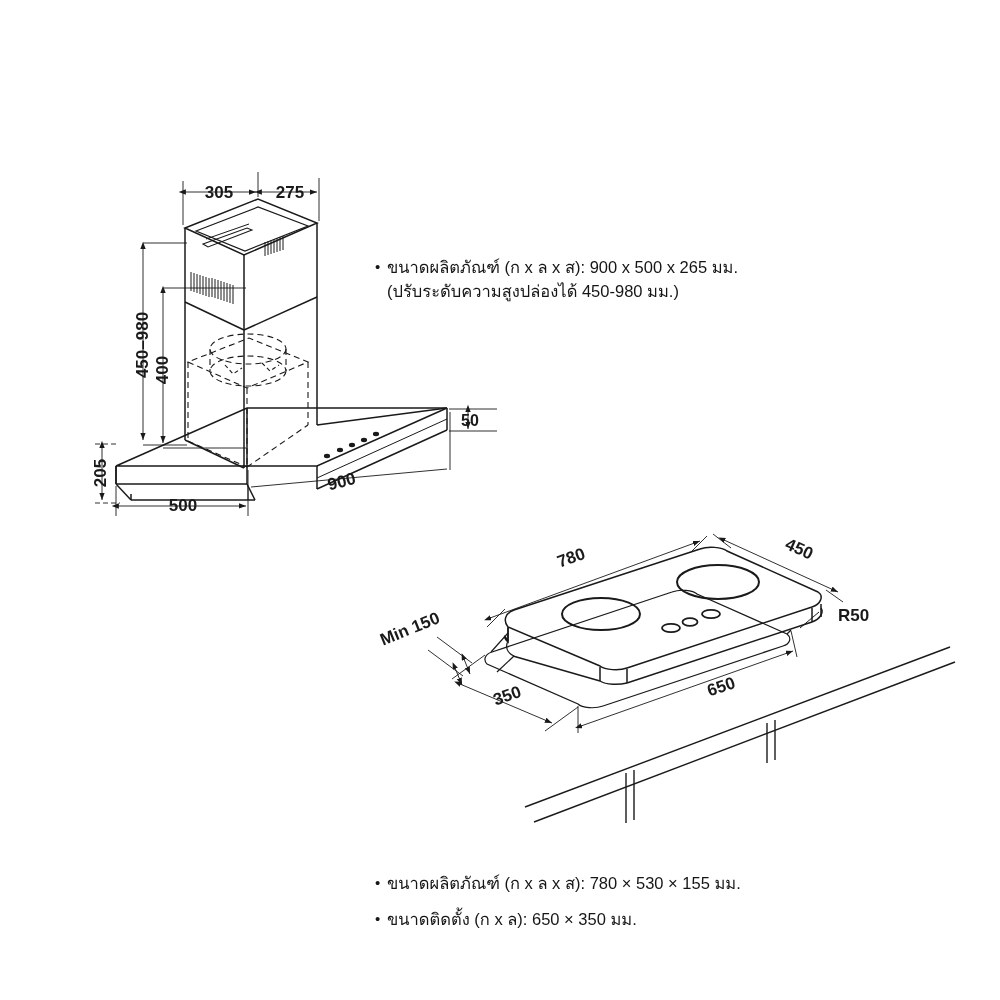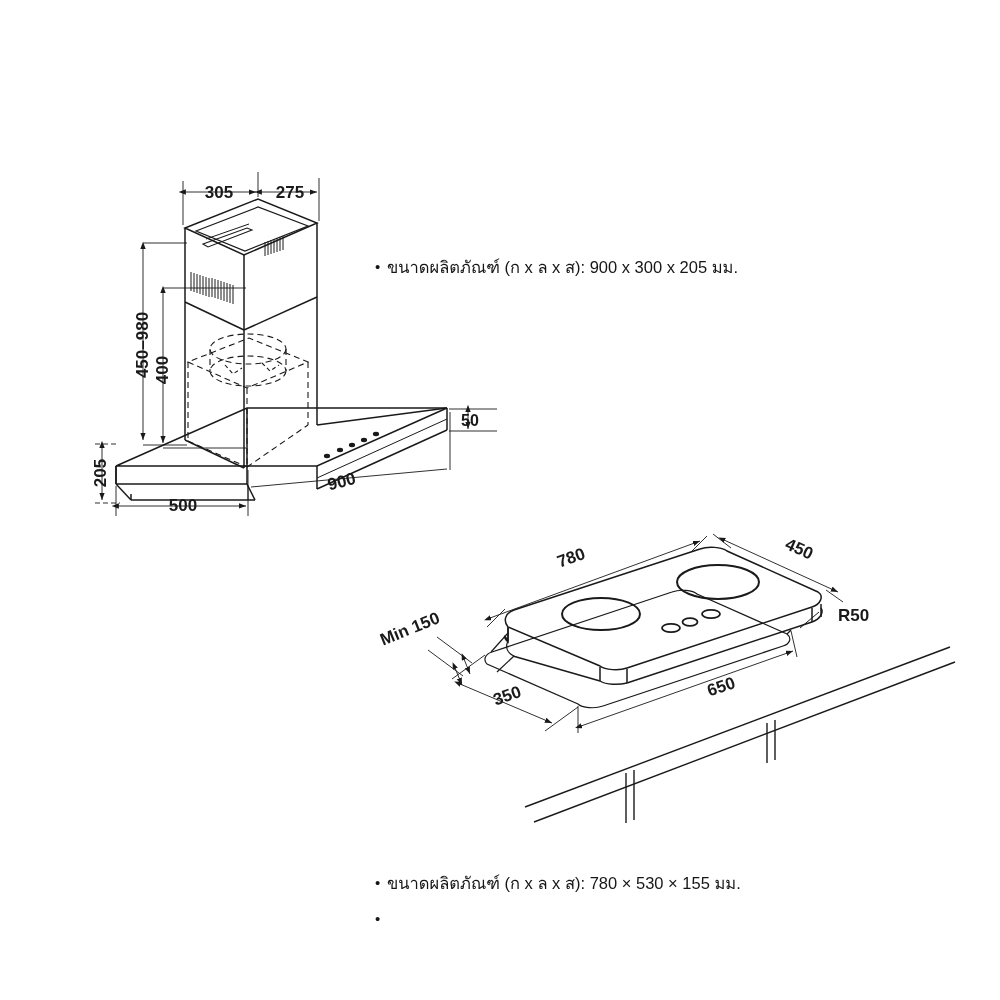--- a/index.html
+++ b/index.html
@@ -356,27 +356,31 @@
 
       <text class="dim-text" x="509" y="701" font-size="17" text-anchor="middle" transform="rotate(-20 509 701)">350</text>
 
       <text class="dim-text" x="412" y="634" font-size="17" text-anchor="middle" transform="rotate(-22 412 634)">Min 150</text>
     </g>
   </svg>
 
   <div class="spec-block" id="spec-hood">
     <div class="spec-line">
       <span class="spec-bullet">•</span>
-      <span class="spec-text">ขนาดผลิตภัณฑ์ (ก x ล x ส): 900 x 300 x 205 มม.</span>
+      <span class="spec-text">ขนาดผลิตภัณฑ์ (ก x ล x ส): 900 x 500 x 265 มม.</span>
+    </div>
+    <div class="spec-line">
+      <span class="spec-sub">(ปรับระดับความสูงปล่องได้ 450-980 มม.)</span>
     </div>
   </div>
 
   <div class="spec-block" id="spec-hob">
     <div class="spec-line">
       <span class="spec-bullet">•</span>
       <span class="spec-text">ขนาดผลิตภัณฑ์ (ก x ล x ส): 780 × 530 × 155 มม.</span>
     </div>
     <div class="spec-line">
       <span class="spec-bullet">•</span>
+      <span class="spec-text">ขนาดติดตั้ง (ก x ล): 650 × 350 มม.</span>
     </div>
   </div>
 
 </div>
 
 </body></html>

